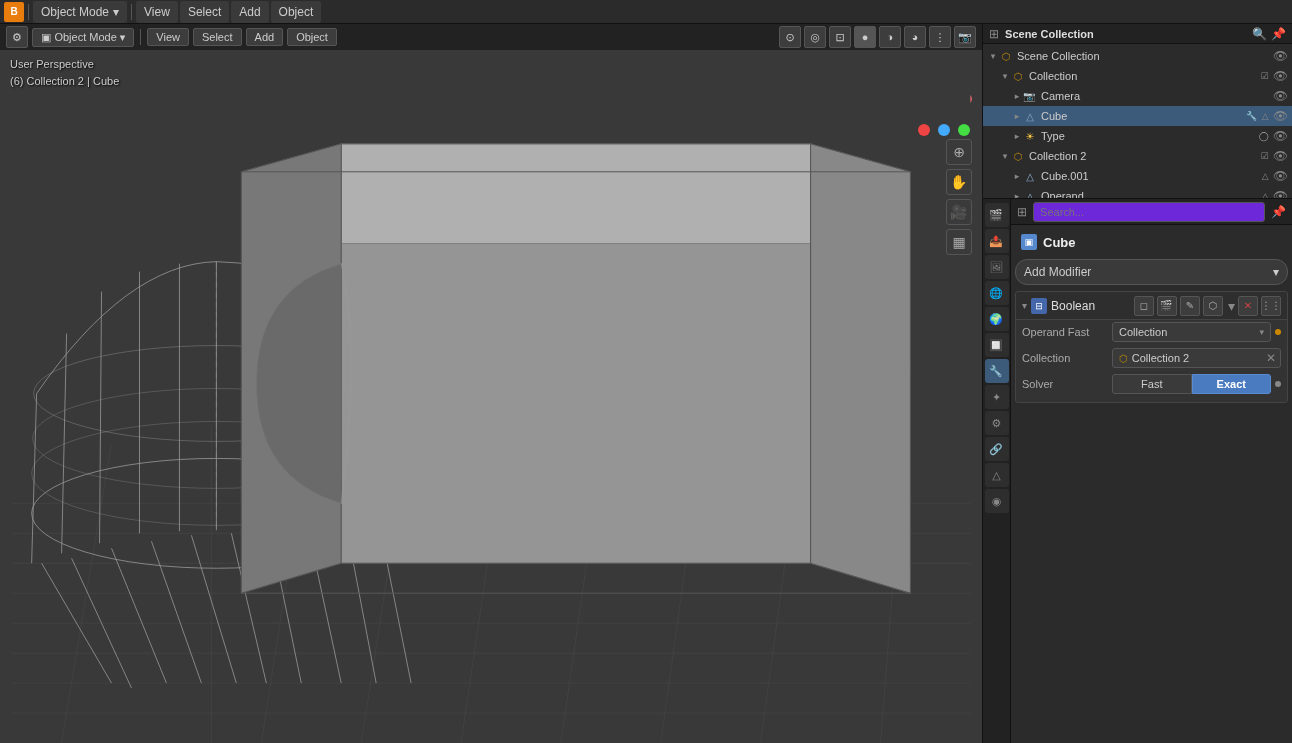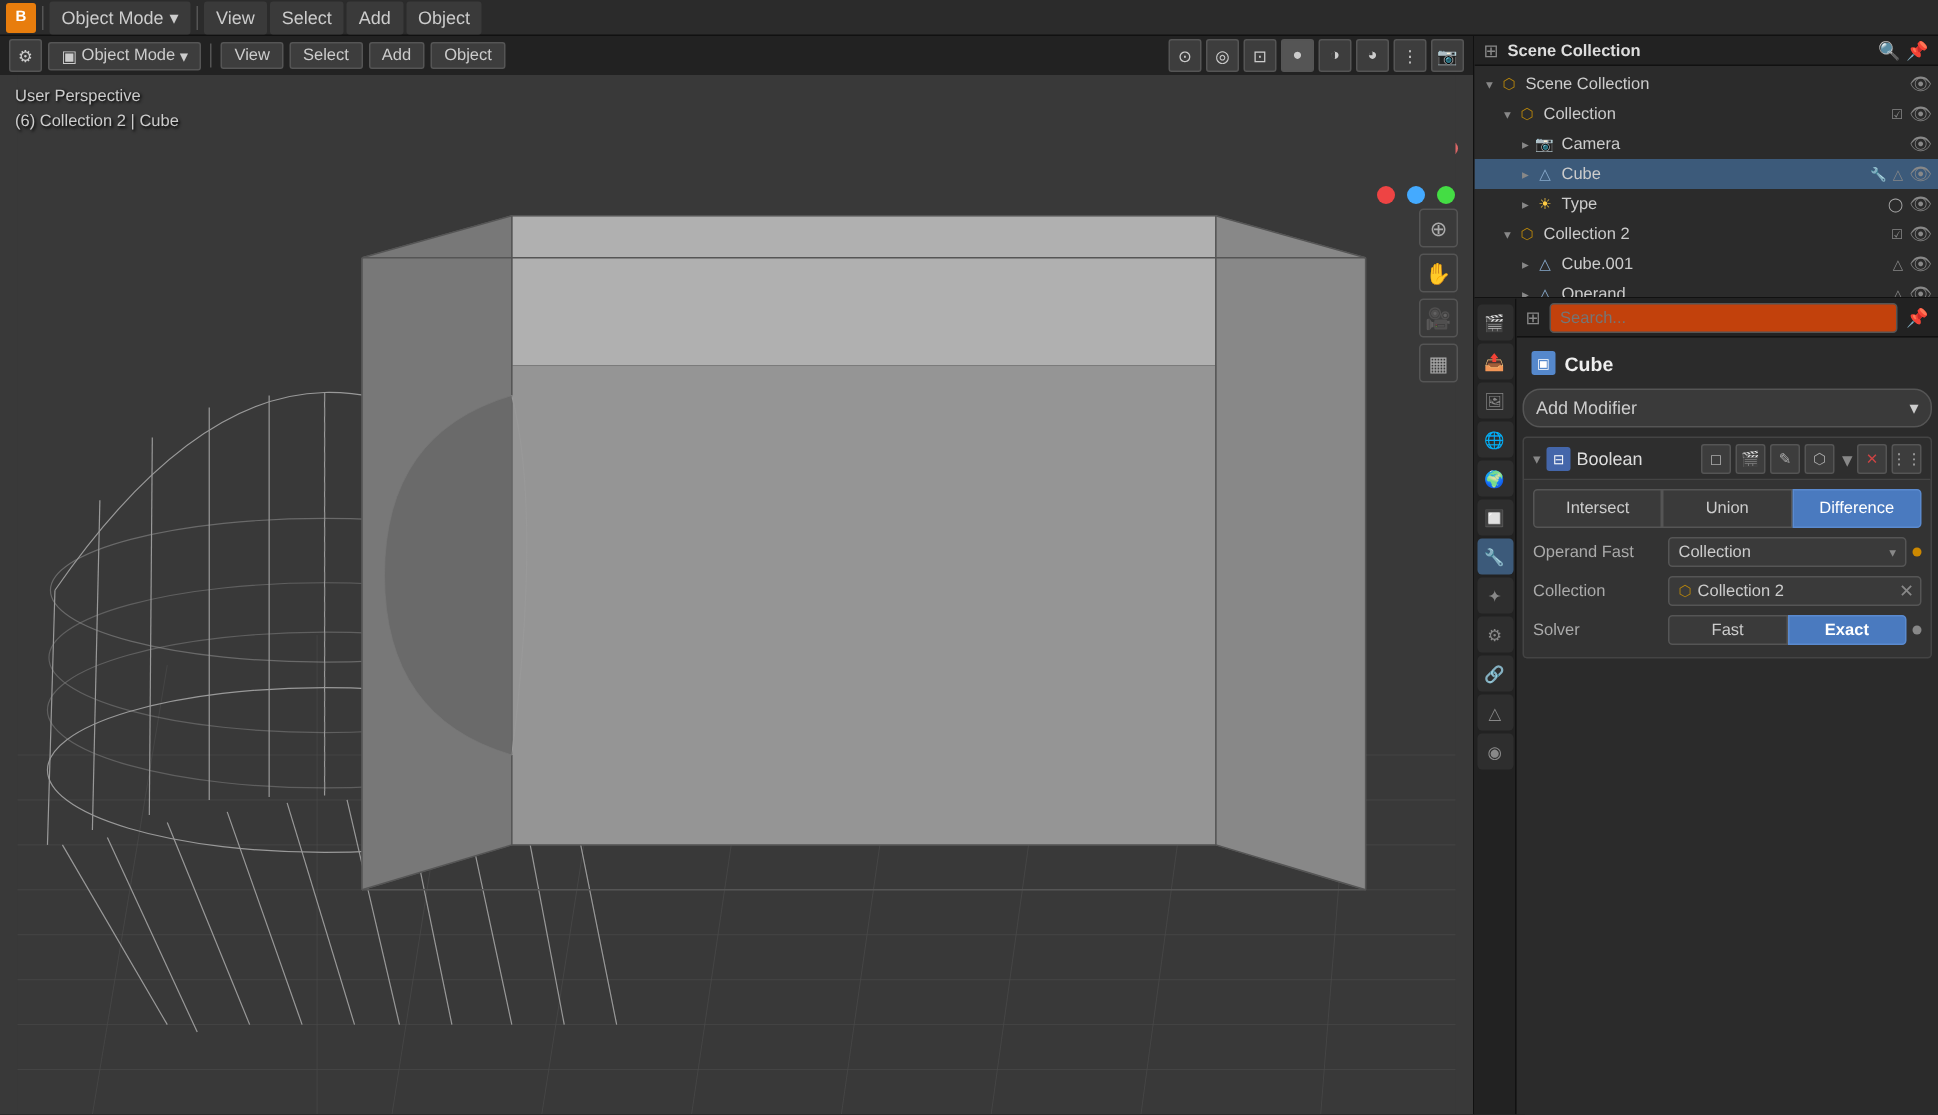--- a/index.html
+++ b/index.html
@@ -241,21 +241,21 @@
       align-items: center;
       height: 26px;
       background: #222;
       padding: 0 6px;
       border-bottom: 1px solid #111;
       gap: 6px;
       margin: -4px -4px 4px -4px;
     }
     .props-search {
       flex: 1;
-      background: #c2410c;
+      background: #6d28d9;
       border: 1px solid #555;
       border-radius: 3px;
       height: 20px;
       padding: 0 6px;
       color: #ccc;
       font-size: 11px;
       outline: none;
     }
     .props-pin-icon {
       color: #888; font-size: 12px; cursor: pointer;
@@ -762,25 +762,20 @@
               <div class="mod-action-btn" title="Realtime">◻</div>
               <div class="mod-action-btn" title="Render">🎬</div>
               <div class="mod-action-btn" title="Edit Mode">✎</div>
               <div class="mod-action-btn" title="Cage">⬡</div>
               <span style="color:#888; font-size:14px; margin-left:2px; cursor:pointer;">▾</span>
               <div class="mod-action-btn" style="color:#cc4444;">✕</div>
               <div class="mod-action-btn">⋮⋮</div>
             </div>
           </div>
 
-          <div class="bool-ops-row">
-            <button class="bool-op-btn">Intersect</button>
-            <button class="bool-op-btn">Union</button>
-            <button class="bool-op-btn active">Difference</button>
-          </div>
 
           <div class="prop-row">
             <span class="prop-label">Operand Fast</span>
             <div class="prop-value">
               <span>Collection</span>
               <span class="chevron">▾</span>
             </div>
             <div class="prop-dot yellow"></div>
           </div>
 

